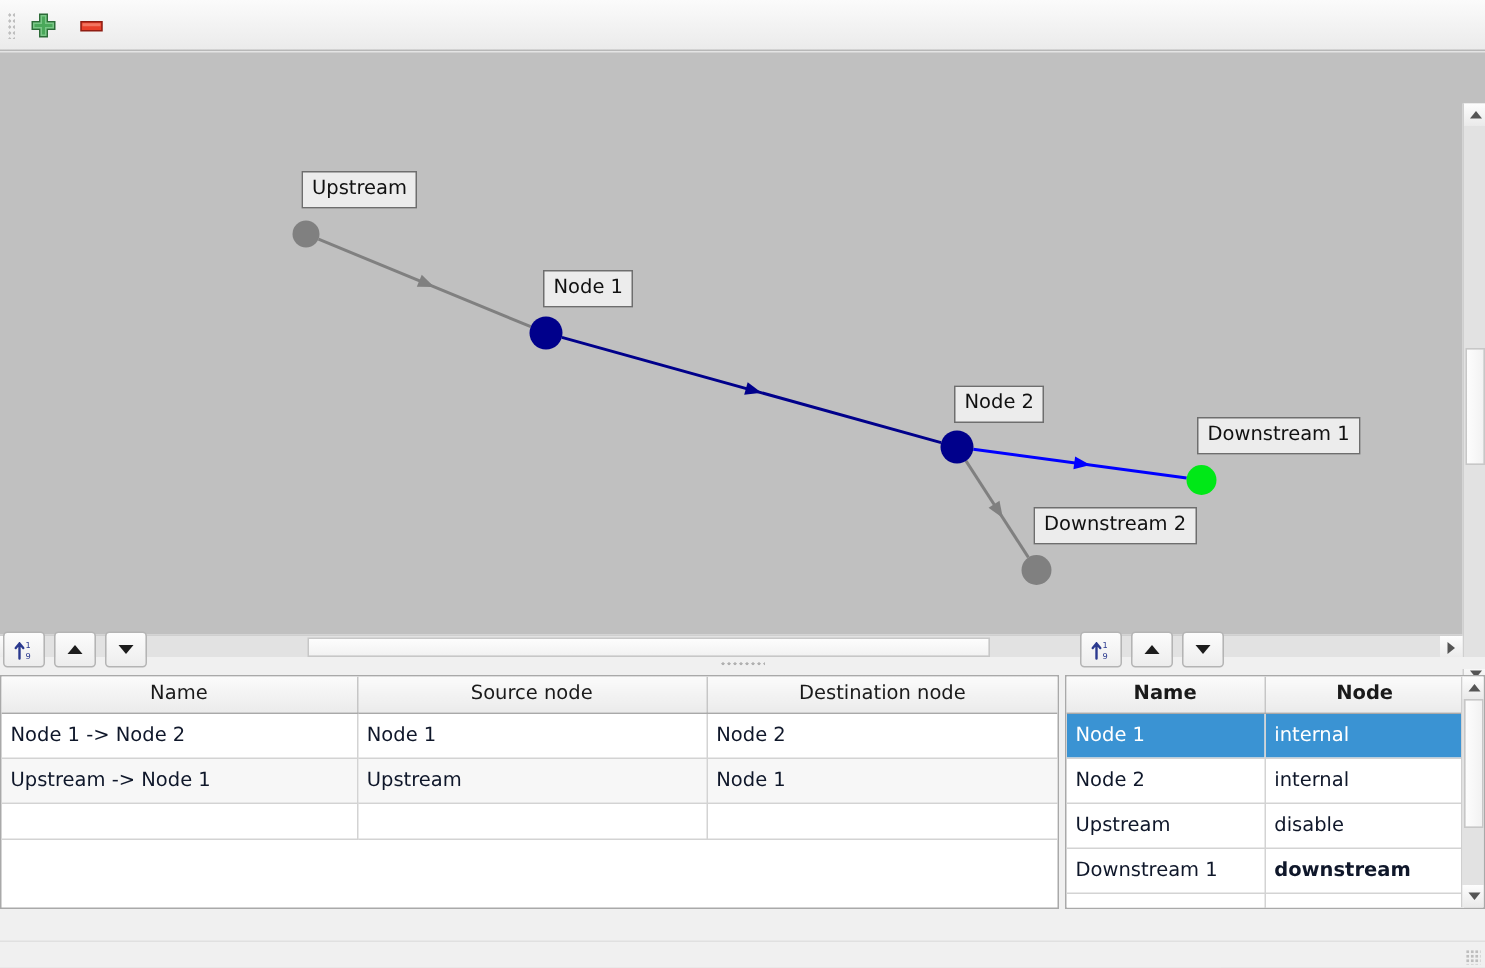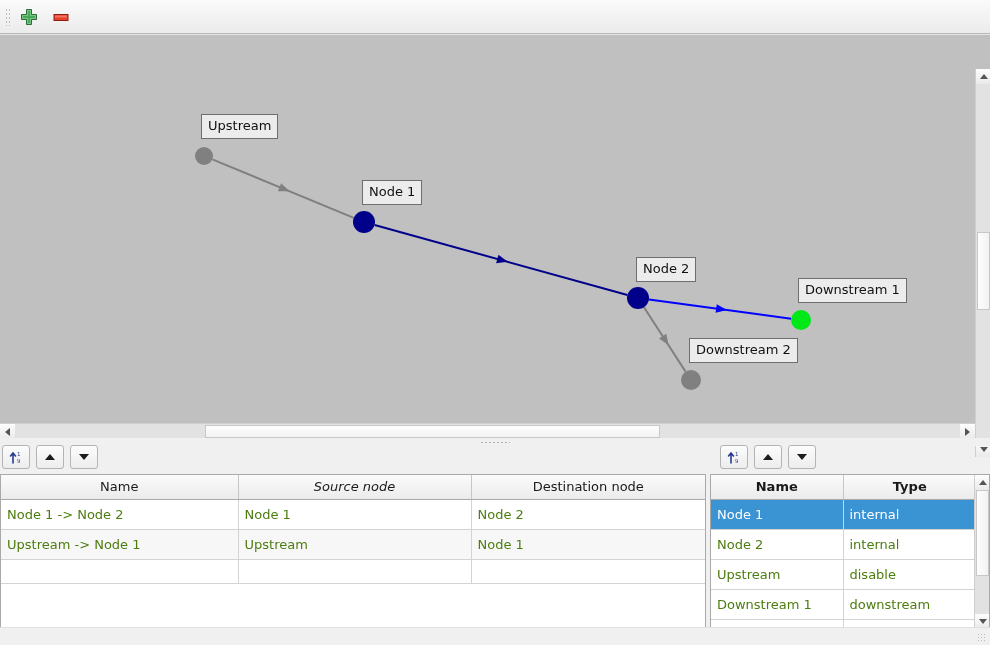--- a/index.html
+++ b/index.html
@@ -88,21 +88,21 @@
     background: #f0f0f0;
   }
   .splitter-grip {
     position: absolute; left: 50%; top: 3px; transform: translateX(-50%);
     width: 30px; height: 3px;
     background-image: radial-gradient(#b0b0b0 40%, transparent 41%);
     background-size: 4px 3px;
   }
 
   
-  .pane { position: absolute; top: 444px; }
+  .pane { position: absolute; top: 420px; }
   .pane-left  { left: 0;   width: 706px; }
   .pane-right { left: 710px; width: 280px; }
 
   .pane-tools { position: relative; height: 26px; padding: 2px 0 0 4px; }
   .pt-btn {
     position: absolute; top: 1px; width: 28px; height: 24px;
     background: linear-gradient(to bottom,#fcfcfc,#ededed);
     border: 1px solid #b4b4b4; border-radius: 3px;
     display: flex; align-items: center; justify-content: center; cursor: pointer;
   }
@@ -117,21 +117,21 @@
     background: linear-gradient(to bottom,#fbfbfb,#ebebeb);
     border-right: 1px solid #c6c6c6;
     border-bottom: 1px solid #a9a9a9;
     font-size: 13px; font-weight: normal; color: #1a1a1a;
     height: 24px; text-align: center; padding: 0 4px;
   }
   .tbl.bold-head th { font-weight: bold; }
   .tbl td {
     border-right: 1px solid #d3d3d3;
     border-bottom: 1px solid #d3d3d3;
-    font-size: 13px; color: #4d7c0f;
+    font-size: 13px; color: #0f172a;
     height: 30px; padding: 0 6px; text-align: left;
     white-space: nowrap; overflow: hidden; text-overflow: ellipsis;
   }
   .tbl tr:last-child td { border-bottom: 1px solid #d3d3d3; }
   .tbl th:last-child, .tbl td:last-child { border-right: none; }
   tr.alt td { background: #f7f7f7; }
   tr.selected td { background: #3a93d3; color: #fff; }
   tr.empty td { height: 24px; background: #fff; border-bottom: none; }
 
   .pane-right .sb-v-tbl {
@@ -243,21 +243,21 @@
         <svg width="14" height="14" viewBox="0 0 14 14">
           <polygon points="7,10 12,4 2,4" fill="#1c1c1c"></polygon>
         </svg>
       </div>
     </div>
     <div class="table-wrap" style="width:706px;height:156px;">
       <table class="tbl" id="edges-table">
         <thead>
             <tr id="edges-head">
               <th style="width: 237px;">Name</th>
-              <th style="width: 233px; font-style: italic;">Source node</th>
+              <th style="width: 233px;">Source node</th>
               <th style="width: 234px; text-align: center;">Destination node</th>
             </tr>
           </thead>
         <tbody id="edges-body">
             <tr>
               <td style="width: 237px;">Node 1 -&gt; Node 2</td>
               <td style="width: 233px;">Node 1</td>
               <td style="width: 234px;">Node 2</td>
             </tr>
             <tr class="alt">
@@ -293,39 +293,39 @@
         <svg width="14" height="14" viewBox="0 0 14 14">
           <polygon points="7,10 12,4 2,4" fill="#1c1c1c"></polygon>
         </svg>
       </div>
     </div>
     <div class="table-wrap" style="width:280px;height:156px;">
       <table class="tbl bold-head" id="nodes-table" style="width:265px;">
         <thead>
             <tr id="nodes-head">
               <th style="width: 132px;">Name</th>
-              <th style="width: 133px;">Type</th>
+              <th style="width: 133px;">Node</th>
             </tr>
           </thead>
         <tbody id="nodes-body">
             <tr class="selected">
               <td style="width: 132px;">Node 1</td>
               <td style="width: 133px;">internal</td>
             </tr>
             <tr>
               <td style="width: 132px;">Node 2</td>
               <td style="width: 133px;">internal</td>
             </tr>
             <tr>
               <td style="width: 132px;">Upstream</td>
               <td style="width: 133px;">disable</td>
             </tr>
             <tr>
               <td style="width: 132px;">Downstream 1</td>
-              <td style="width: 133px;">downstream</td>
+              <td style="width: 133px; font-weight: bold;">downstream</td>
             </tr>
             <tr class="empty">
               <td></td>
               <td></td>
             </tr>
           </tbody>
       </table>
       <div class="sb-v-tbl">
         <div class="sb-track-v">
           <div class="sb-thumb-v" style="top:0;height:86px;"></div>

